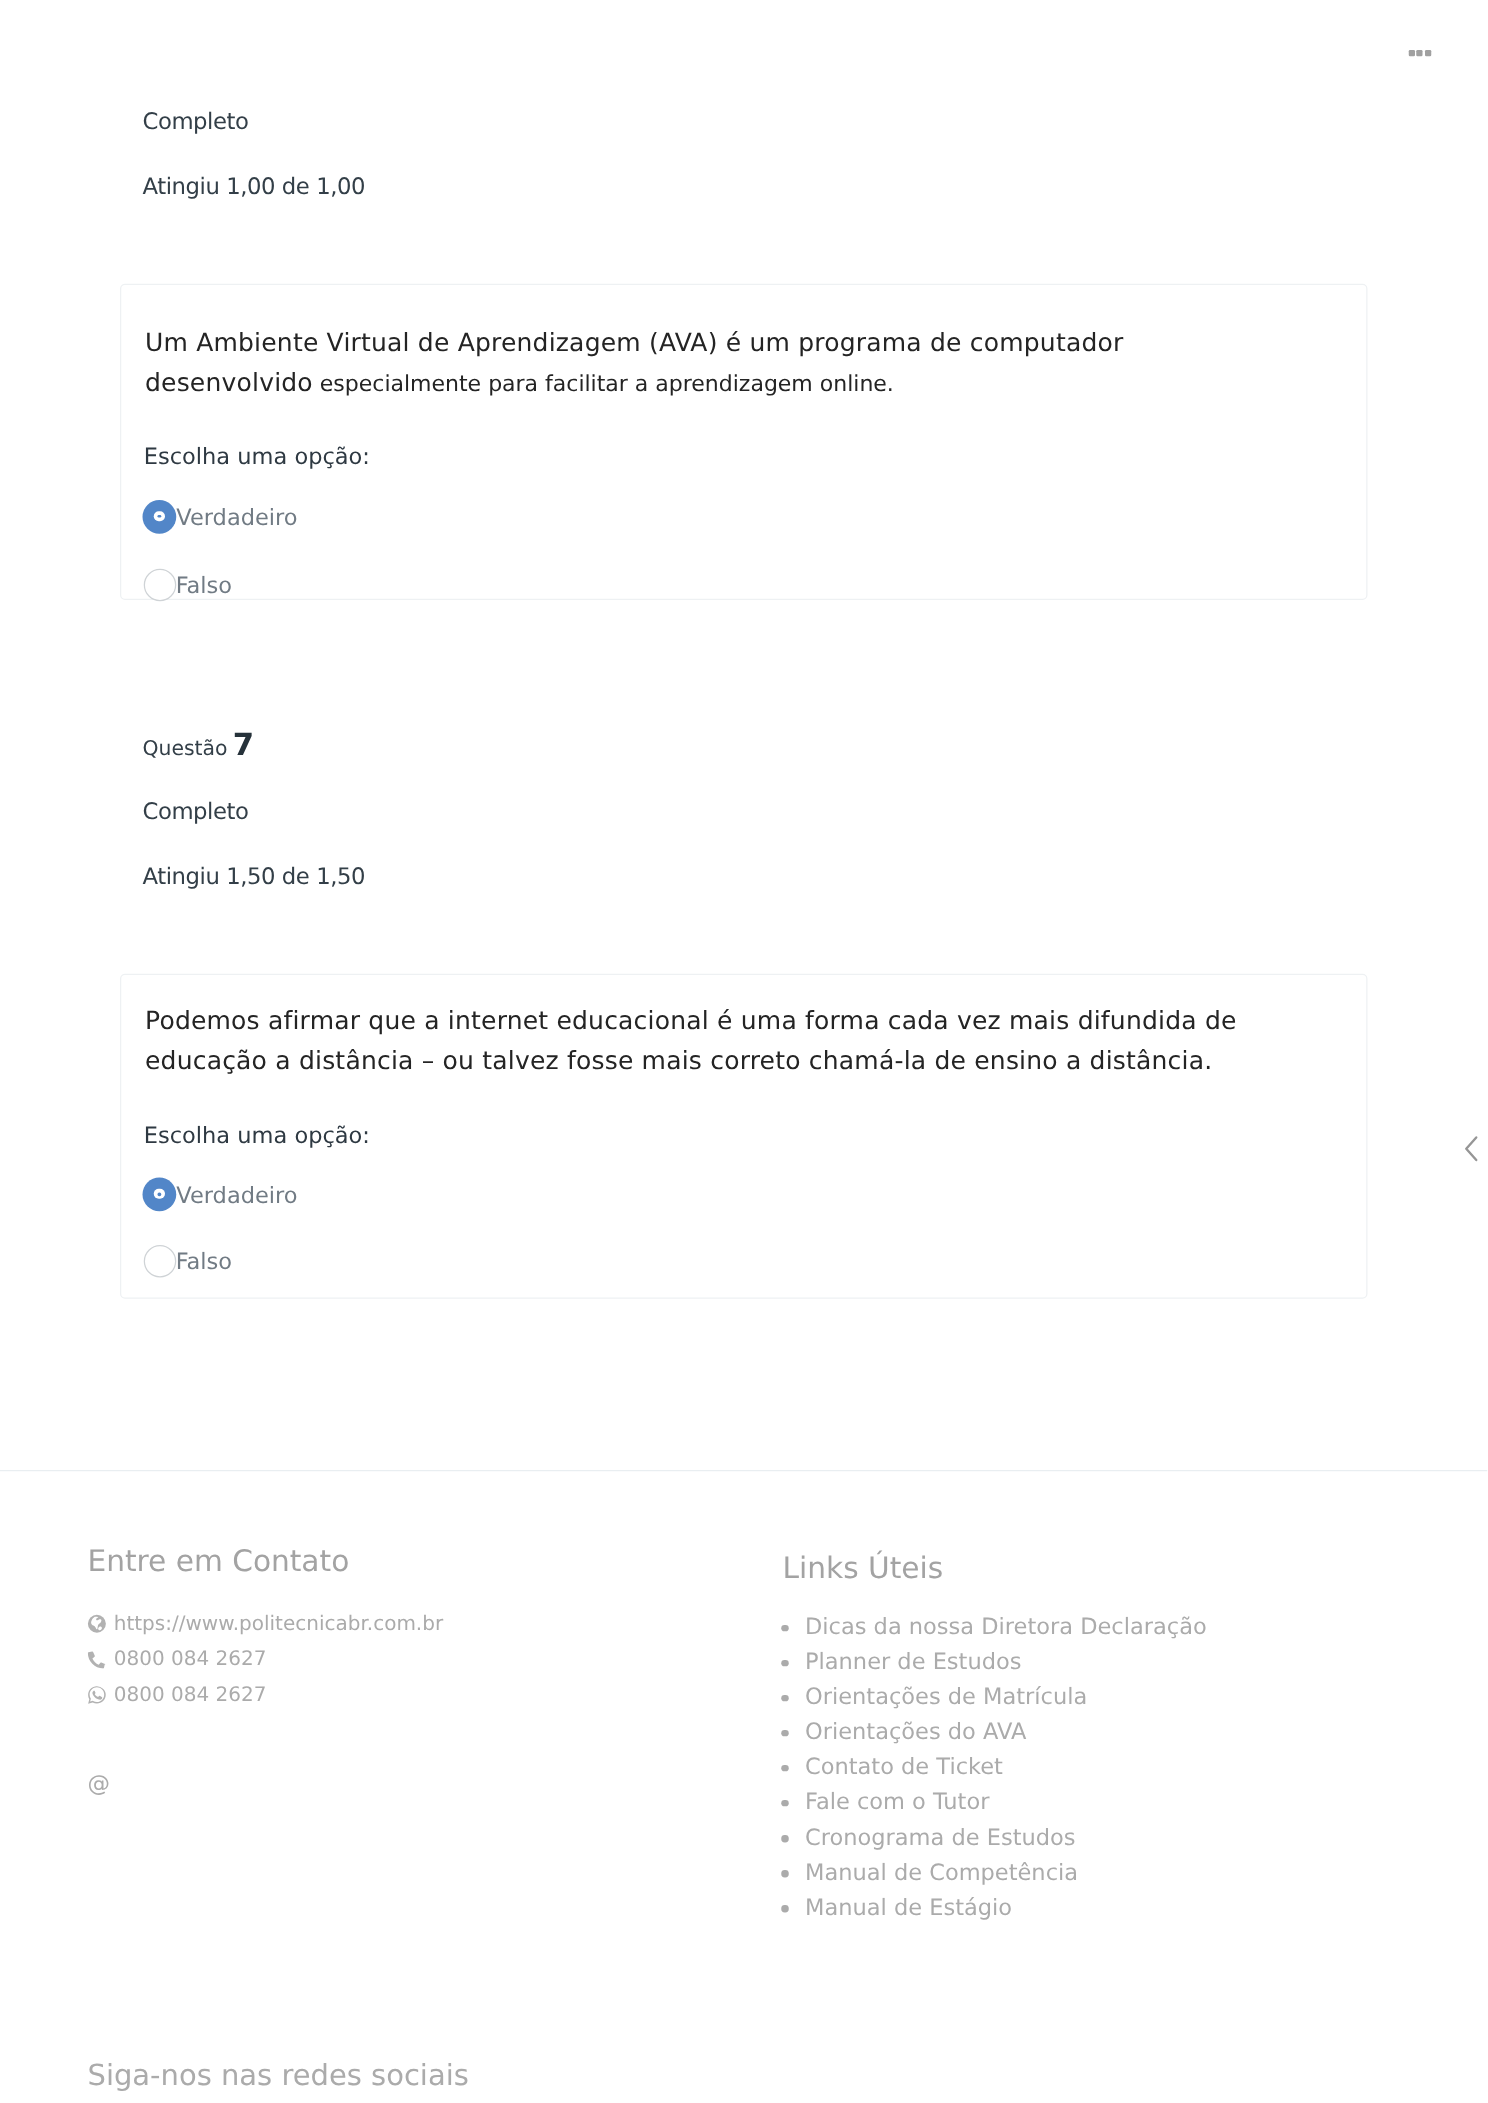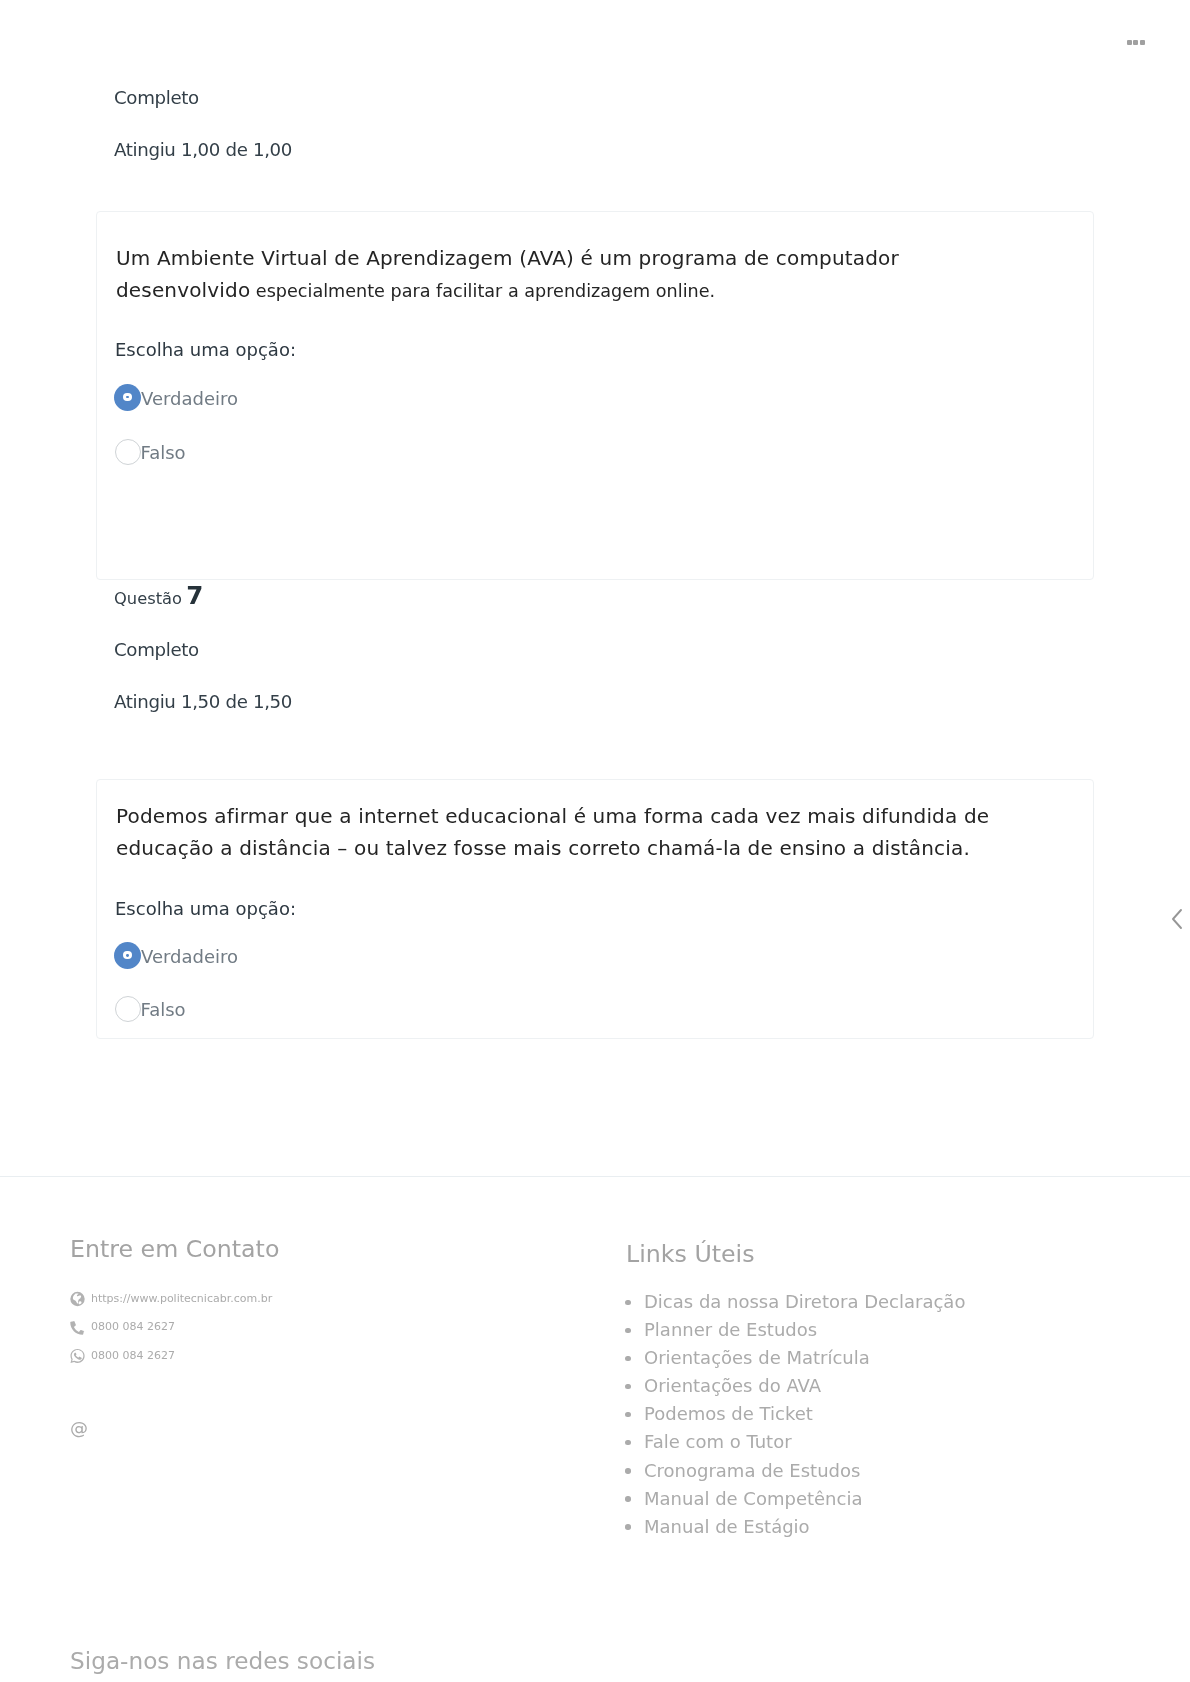--- a/index.html
+++ b/index.html
@@ -30,21 +30,21 @@
   .radio.off{border:1.2px solid #cfd3d6;background:#fff;width:26px;height:26px;margin-left:0.5px;}
   .optlabel{margin-left:0;font-size:18px;color:#717b84;position:relative;top:1px;}
 
   
   .chev{position:absolute;left:1169px;top:907px;width:16px;height:24px;}
 
   
   .fsep{position:absolute;left:0;top:1176px;width:1190px;height:1px;background:#e9eef1;}
   .fcol{position:absolute;}
   .ftitle{font-size:23.7px;line-height:31px;color:#a3a3a3;font-weight:400;}
-  .fline{font-size:11px;line-height:28.3px;color:#ababab;display:flex;align-items:center;white-space:nowrap;}
+  .fline{font-size:16px;line-height:28.3px;color:#ababab;display:flex;align-items:center;white-space:nowrap;}
   .fline .ic{display:inline-flex;width:15px;height:18px;margin-right:6px;justify-content:center;align-items:center;flex:none;}
   .at{font-size:18px;color:#ababab;}
   ul.links{margin:0;padding:0;list-style:none;}
   ul.links li{font-size:18px;line-height:28.1px;color:#ababab;position:relative;padding-left:26px;}
   ul.links li:before{content:"";position:absolute;left:7px;top:11.5px;width:5.5px;height:5.5px;border-radius:50%;background:#ababab;}
   .social{position:absolute;left:70px;top:1645px;font-size:23.2px;line-height:31px;color:#ababab;}
 </style>
 </head>
 <body>
 
@@ -52,21 +52,21 @@
 
   <div class="dots">
     <i></i>
     <i></i>
     <i></i>
   </div>
 
   <div class="qmeta" style="top:87px">Completo</div>
   <div class="qmeta" style="top:139px">Atingiu 1,00 de 1,00</div>
 
-  <div class="card" style="top:211px;height:369px">
+  <div class="card" style="top:227px;height:253px">
     <div class="qtext" style="top:30px"><span>Um Ambiente Virtual de Aprendizagem (AVA) é um programa de computador desenvolvido</span><span class="sm"> especialmente para facilitar a aprendizagem online.</span></div>
     <div class="choose" style="top:126.5px">Escolha uma opção:</div>
     <div class="opt" style="top:171.5px">
       <span class="radio on"></span>
       <span class="optlabel">Verdadeiro</span>
     </div>
     <div class="opt" style="top:226.5px">
       <span class="radio off"></span>
       <span class="optlabel">Falso</span>
     </div>
@@ -127,21 +127,21 @@
     <div class="at">@</div>
   </div>
 
   <div class="ftitle" style="position:absolute;left:626px;top:1239px">Links Úteis</div>
   <div class="fcol" style="left:618px;top:1288px;width:500px">
     <ul class="links">
         <li>Dicas da nossa Diretora Declaração</li>
         <li>Planner de Estudos</li>
         <li>Orientações de Matrícula</li>
         <li>Orientações do AVA</li>
-        <li>Podemos de Ticket</li>
+        <li>Contato de Ticket</li>
         <li>Fale com o Tutor</li>
         <li>Cronograma de Estudos</li>
         <li>Manual de Competência</li>
         <li>Manual de Estágio</li>
       </ul>
   </div>
 
   <div class="social">Siga-nos nas redes sociais</div>
 
 </div>

